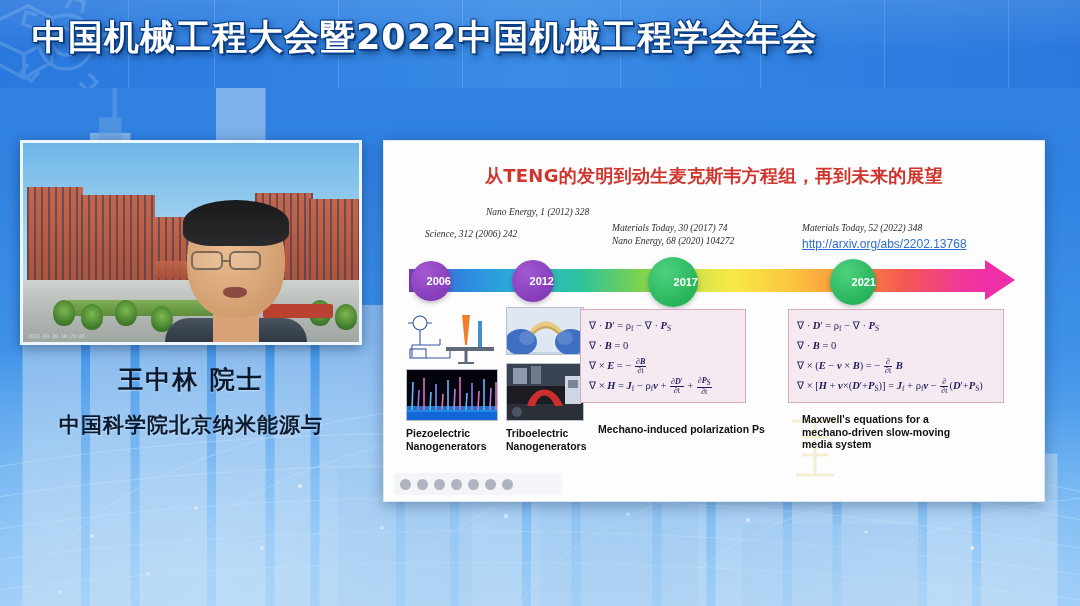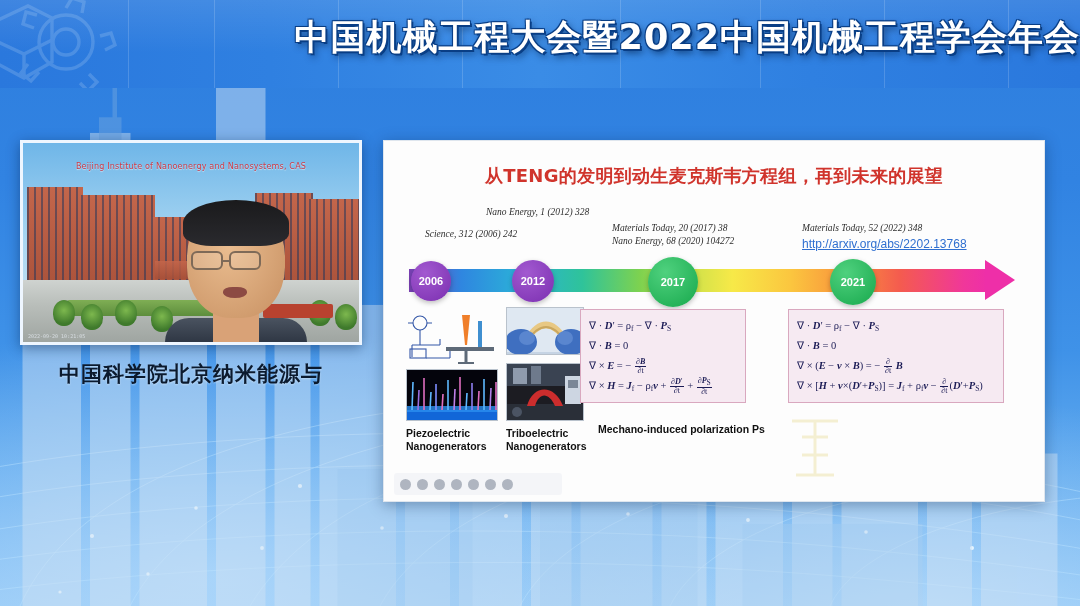--- a/index.html
+++ b/index.html
@@ -28,30 +28,31 @@
   #banner {
     position:absolute; left:0; top:0; width:1080px; height:88px;
     background:
       linear-gradient(180deg, rgba(255,255,255,.10), rgba(255,255,255,0) 60%),
       linear-gradient(90deg,#2a78dd 0%,#2f80e1 25%,#3a8ce6 50%,#2f80e1 75%,#2a78dd 100%);
     overflow:hidden;
   }
   #banner .vstripe { position:absolute; top:0; bottom:0; width:1px; background:rgba(255,255,255,.16); }
   #banner-title {
     position:absolute; left:0; right:0; top:14px;
-    text-align:right;
+    text-align:left;
     font-family:"DejaVu Sans", sans-serif;
     font-size:35px; font-weight:bold; letter-spacing:1px;
     color:#ffffff;
     text-shadow:
       0 0 2px #0a3f86,
       2px 2px 0 #0a3f86, -1px -1px 0 #0a3f86,
       1px -1px 0 #0a3f86, -1px 1px 0 #0a3f86,
       3px 4px 7px rgba(3,30,70,.65);
     white-space:nowrap;
+    padding-left:32px;
   }
 
   
   #speaker-panel { position:absolute; left:20px; top:140px; width:342px; }
   #video-frame {
     position:relative; width:342px; height:205px;
     border:3px solid #eef6ff;
     box-shadow:0 3px 12px rgba(4,32,70,.45);
     overflow:hidden;
     background:linear-gradient(180deg,#6fb6e8 0%,#a8d6f2 48%,#cfe6f5 100%);
@@ -131,21 +132,21 @@
       #7b3fb4 0%, #2f86e0 9%, #2bb0d8 19%, #2fc39a 30%,
       #7ed24f 40%, #c9e04a 48%, #f7e948 56%, #fbc63f 66%,
       #f9913c 76%, #f45b4f 85%, #f0379a 96%, #ee2fa8 100%);
   }
   #tl-arrow {
     position:absolute; left:601px; top:119px; width:0; height:0;
     border-top:20px solid transparent; border-bottom:20px solid transparent;
     border-left:30px solid #ee2fa8;
   }
   .tl-node {
-    position:absolute; border-radius:50%; display:flex; align-items:center; justify-content:center;
+    position:absolute; border-radius:50%; display:flex; align-items:center; justify-content:flex-end;
     font-family:"Liberation Sans", sans-serif; font-weight:bold; color:#fff;
     box-shadow:0 2px 5px rgba(0,0,0,.25);
   }
   .tl-node.purple { background:radial-gradient(circle at 35% 30%, #a259d0, #7b2fb0); }
   .tl-node.green  { background:radial-gradient(circle at 35% 30%, #4fd17e, #17a84c); }
 
   
   .thumb { position:absolute; border:1px solid #b9c2cc; overflow:hidden; }
   .cap { position:absolute; font-family:"Liberation Sans", sans-serif;
          font-size:10.5px; font-weight:bold; color:#111; line-height:1.2; }
@@ -283,47 +284,47 @@
     <div id="ground"></div>
     <div id="lawn"></div>
     <div class="tree" style="left:30px;"></div>
     <div class="tree" style="left:58px; bottom:12px;"></div>
     <div class="tree" style="left:92px;"></div>
     <div class="tree" style="left:128px; bottom:10px;"></div>
     <div class="tree" style="left:286px;"></div>
     <div class="tree" style="left:312px; bottom:12px;"></div>
     <div style="position:absolute;left:240px;bottom:24px;width:70px;height:14px;background:#b8422f;border-radius:2px;"></div>
 
-    <div id="video-overlay-en">Beijing Institute of Nanoenergy and Nanosystems, CAS</div>
 
     <div id="person">
       <div id="p-shoulders"></div>
       <div id="p-neck"></div>
       <div id="p-head"></div>
       <div id="p-hair"></div>
       <div class="p-glass" id="p-gl"></div>
       <div class="p-glass" id="p-gr"></div>
       <div id="p-gbridge"></div>
       <div id="p-mouth"></div>
     </div>
     <div id="video-tstamp">2022-09-20 10:21:05</div>
   </div>
 
+  <div id="speaker-name">王中林 院士</div>
   <div id="speaker-aff">
     <div>中国科学院北京纳米能源与</div>
   </div>
 </div>
 
 <div id="slide">
 
   <div id="slide-title">从TENG的发明到动生麦克斯韦方程组，再到未来的展望</div>
 
   <div class="cite" style="left:102px; top:66px;">Nano Energy, 1 (2012) 328</div>
   <div class="cite" style="left:29px;  top:88px;margin-left:12px;">Science, 312 (2006) 242</div>
-  <div class="cite" style="left:228px; top:82px;">Materials Today, 20 (2017) 38</div>
+  <div class="cite" style="left:228px; top:82px;">Materials Today, 30 (2017) 74</div>
   <div class="cite" style="left:228px; top:95px;">Nano Energy, 68 (2020) 104272</div>
   <div class="cite" style="left:418px; top:82px;">Materials Today, 52 (2022) 348</div>
   <div class="cite-url" style="left:418px; top:96px;">http://arxiv.org/abs/2202.13768</div>
 
   <div id="tl-bar"></div>
   <div id="tl-arrow"></div>
 
   <div class="tl-node purple" style="left:27px;  top:120px; width:40px; height:40px; font-size:11px;">
     <span>2006</span>
   </div>
@@ -437,20 +438,25 @@
   <div class="eqbox" style="left:404px;top:168px;width:216px;">
     <div class="eqrow">∇ · <i>D</i>′ = ρ<span class="sub">f</span> − ∇ · <i>P</i><span class="sub">S</span></div>
     <div class="eqrow">∇ · <i>B</i> = 0</div>
     <div class="eqrow">∇ × (<i>E</i> − <i>v</i> × <i>B</i>) = −
       <span class="frac"><span class="n">∂</span><span class="d">∂t</span></span> <i>B</i>
     </div>
     <div class="eqrow">∇ × [<i>H</i> + <i>v</i>×(<i>D</i>′+<i>P</i><span class="sub">S</span>)] = <i>J</i><span class="sub">f</span> + ρ<span class="sub">f</span><i>v</i> −
       <span class="frac"><span class="n">∂</span><span class="d">∂t</span></span>(<i>D</i>′+<i>P</i><span class="sub">S</span>)
     </div>
   </div>
+  <div class="cap" style="left:418px;top:272px;">
+    <div>Maxwell's equations for a</div>
+    <div>mechano-driven slow-moving</div>
+    <div>media system</div>
+  </div>
 
   <div id="ppt-toolbar">
     <span class="tb-ico"></span>
     <span class="tb-ico"></span>
     <span class="tb-ico"></span>
     <span class="tb-ico"></span>
     <span class="tb-ico"></span>
     <span class="tb-ico"></span>
     <span class="tb-ico"></span>
   </div>

